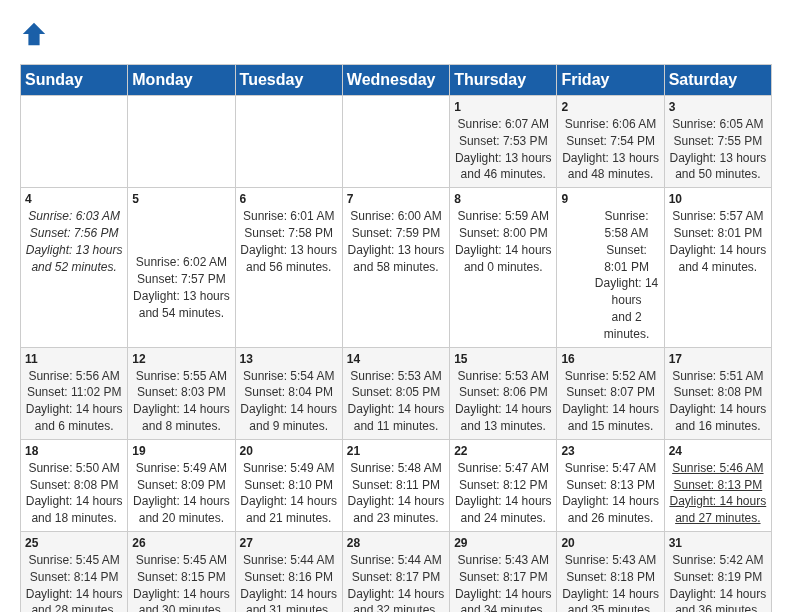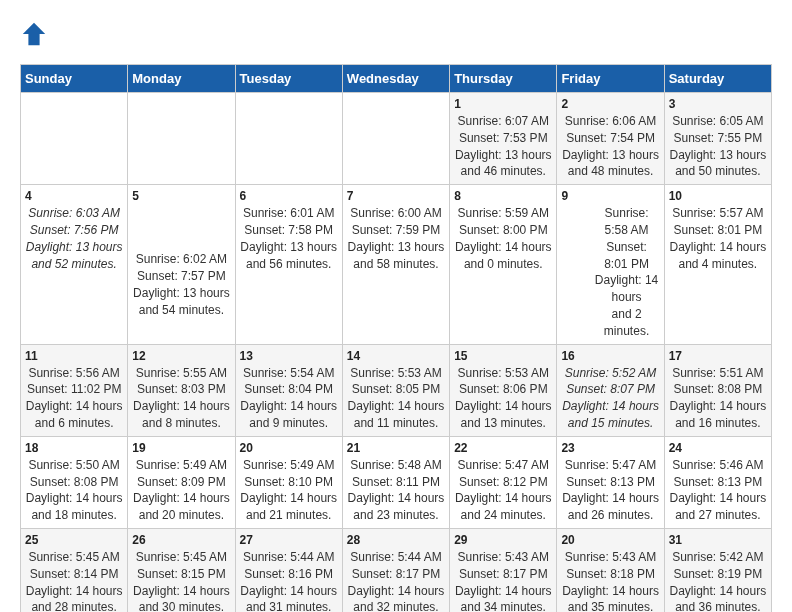--- a/index.html
+++ b/index.html
@@ -49,21 +49,21 @@
     table {
       width: 100%;
       border-collapse: collapse;
       font-size: 11px;
     }
     thead tr th {
       background-color: #1a5fa8;
       color: #fff;
       padding: 6px 4px;
       text-align: left;
-      font-size: 13px;
+      font-size: 16px;
       font-weight: bold;
       border: 1px solid #ccc;
     }
     tbody tr td {
       border: 1px solid #ccc;
       vertical-align: top;
       padding: 4px;
       height: 82px;
       width: calc(100% / 7);
       background: #fff;
@@ -228,21 +228,21 @@
         </td>
         <td>
           <div class="day-num">15</div>
           <div class="day-info" style="white-space: pre-line;">Sunrise: 5:53 AM
 Sunset: 8:06 PM
 Daylight: 14 hours
 and 13 minutes.</div>
         </td>
         <td>
           <div class="day-num">16</div>
-          <div class="day-info" style="white-space: pre-line; font-style: italic;">Sunrise: 5:52 AM
+          <div class="day-info" style="white-space: pre-line;">Sunrise: 5:52 AM
 Sunset: 8:07 PM
 Daylight: 14 hours
 and 15 minutes.</div>
         </td>
         <td>
           <div class="day-num">17</div>
           <div class="day-info" style="white-space: pre-line;">Sunrise: 5:51 AM
 Sunset: 8:08 PM
 Daylight: 14 hours
 and 16 minutes.</div>
@@ -286,21 +286,21 @@
         </td>
         <td>
           <div class="day-num">23</div>
           <div class="day-info" style="white-space: pre-line;">Sunrise: 5:47 AM
 Sunset: 8:13 PM
 Daylight: 14 hours
 and 26 minutes.</div>
         </td>
         <td>
           <div class="day-num">24</div>
-          <div class="day-info" style="white-space: pre-line;">Sunrise: 5:46 AM
+          <div class="day-info" style="white-space: pre-line; text-decoration: underline;">Sunrise: 5:46 AM
 Sunset: 8:13 PM
 Daylight: 14 hours
 and 27 minutes.</div>
         </td>
       </tr>
       <tr>
         <td>
           <div class="day-num">25</div>
           <div class="day-info" style="white-space: pre-line;">Sunrise: 5:45 AM
 Sunset: 8:14 PM

